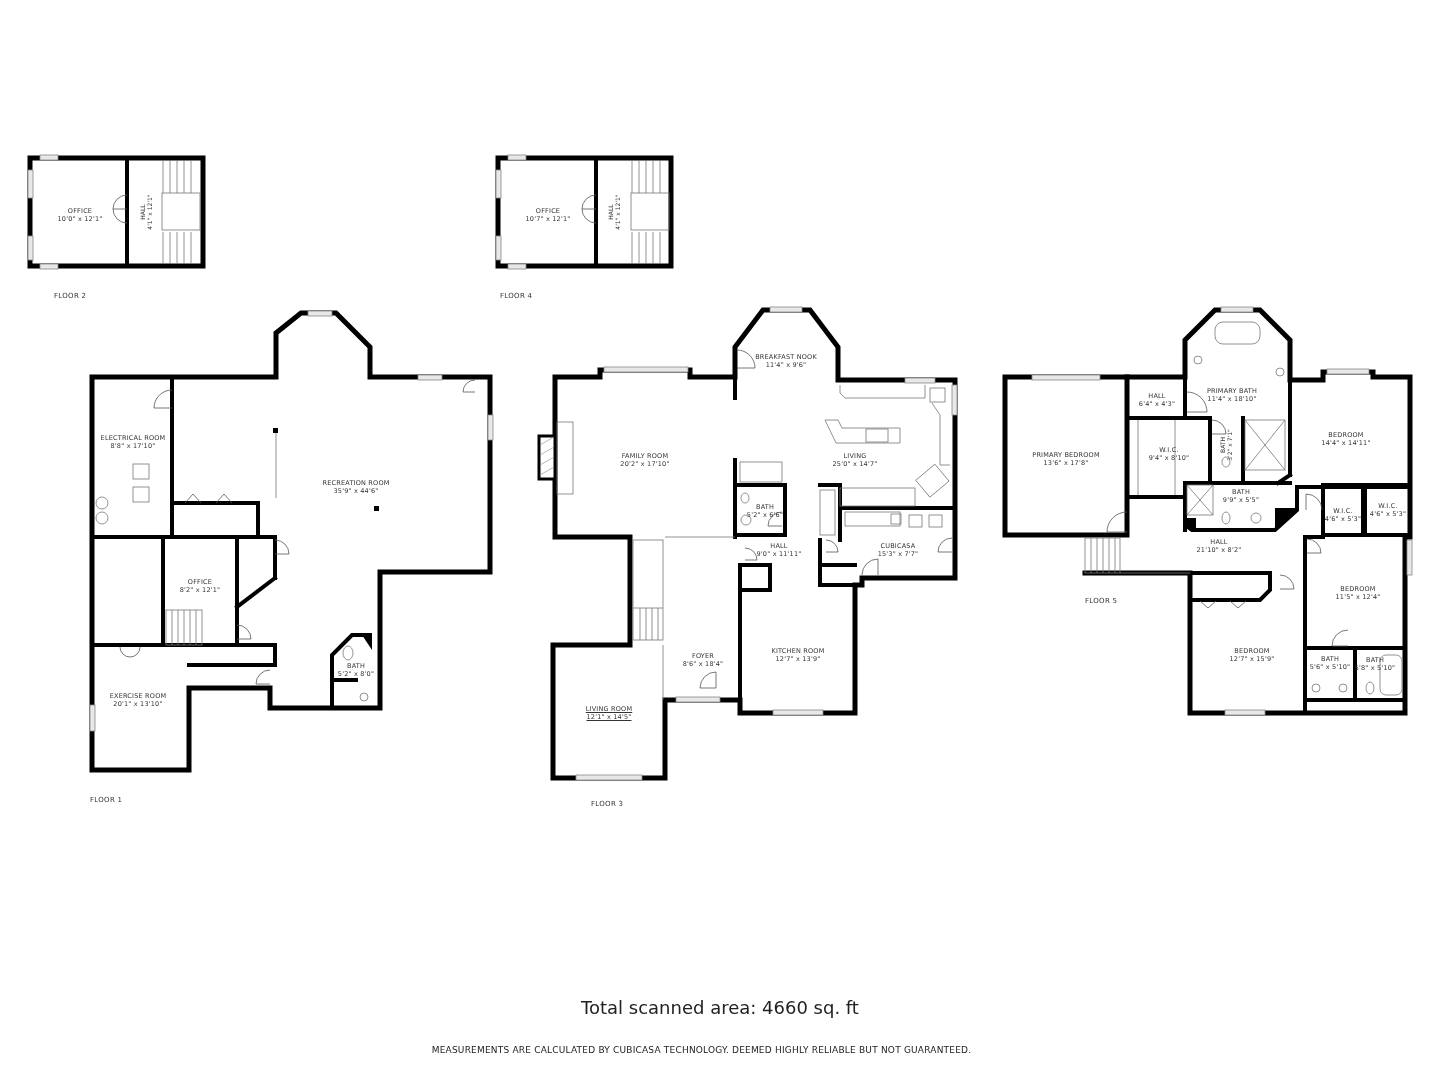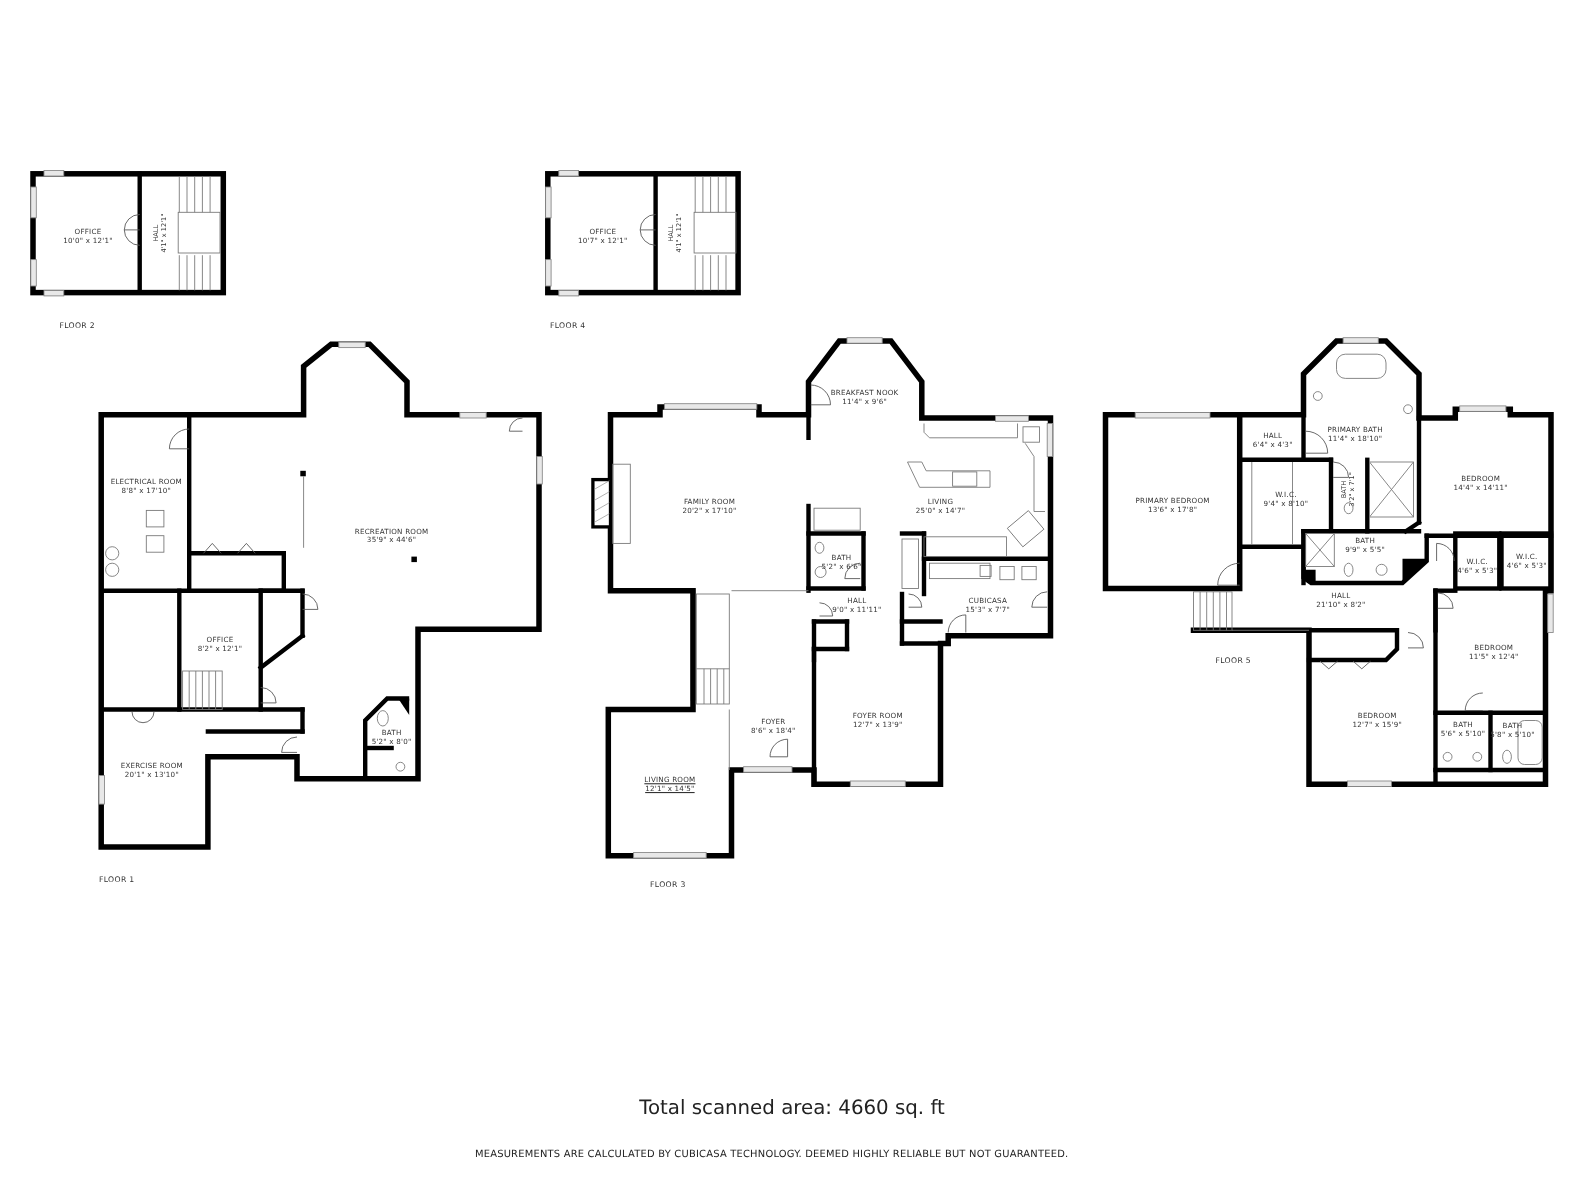--- a/index.html
+++ b/index.html
@@ -334,21 +334,21 @@
   </div>
 <div class="lbl" style="left:779px; top:542px;">
     <span class="nm">HALL</span>
     <span class="dm">9'0" x 11'11"</span>
   </div>
 <div class="lbl" style="left:898px; top:542px;">
     <span class="nm">CUBICASA</span>
     <span class="dm">15'3" x 7'7"</span>
   </div>
 <div class="lbl" style="left:798px; top:647px;">
-    <span class="nm">FOYER ROOM</span>
+    <span class="nm">KITCHEN ROOM</span>
     <span class="dm">12'7" x 13'9"</span>
   </div>
 <div class="lbl" style="left:703px; top:652px;">
     <span class="nm">FOYER</span>
     <span class="dm">8'6" x 18'4"</span>
   </div>
 <div class="lbl" style="left:609px; top:705px;text-decoration:underline;">
     <span class="nm">LIVING ROOM</span>
     <span class="dm">12'1" x 14'5"</span>
   </div>
@@ -400,16 +400,16 @@
     <span class="dm">12'7" x 15'9"</span>
   </div>
 <div class="lbl" style="left:1330px; top:655px;">
     <span class="nm">BATH</span>
     <span class="dm">5'6" x 5'10"</span>
   </div>
 <div class="lbl" style="left:1375px; top:656px;">
     <span class="nm">BATH</span>
     <span class="dm">5'8" x 5'10"</span>
   </div>
-<div class="floor" style="left:1085px; top:597px;margin-left:20px;">FLOOR 5</div>
+<div class="floor" style="left:1085px; top:597px;">FLOOR 5</div>
 
 <div class="total">Total scanned area: 4660 sq. ft</div>
 <div class="disc">MEASUREMENTS ARE CALCULATED BY CUBICASA TECHNOLOGY. DEEMED HIGHLY RELIABLE BUT NOT GUARANTEED.</div>
 
 </body></html>

